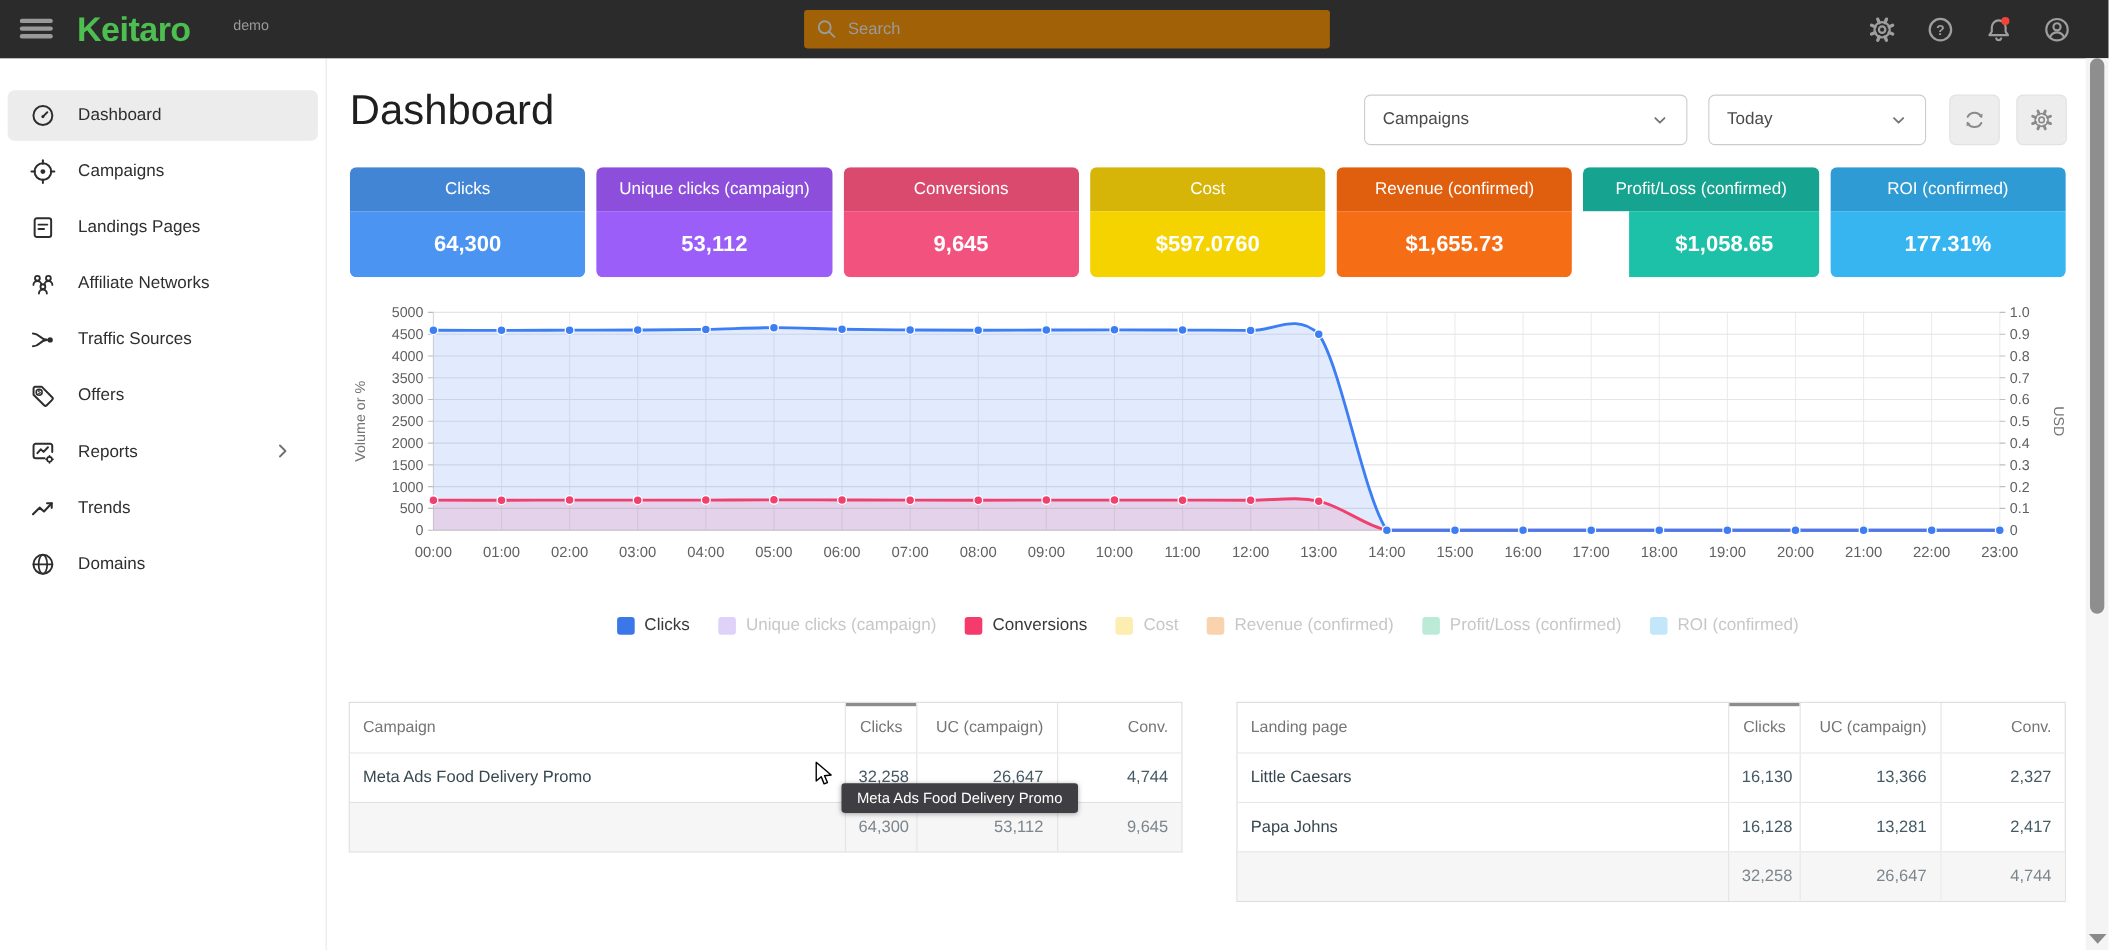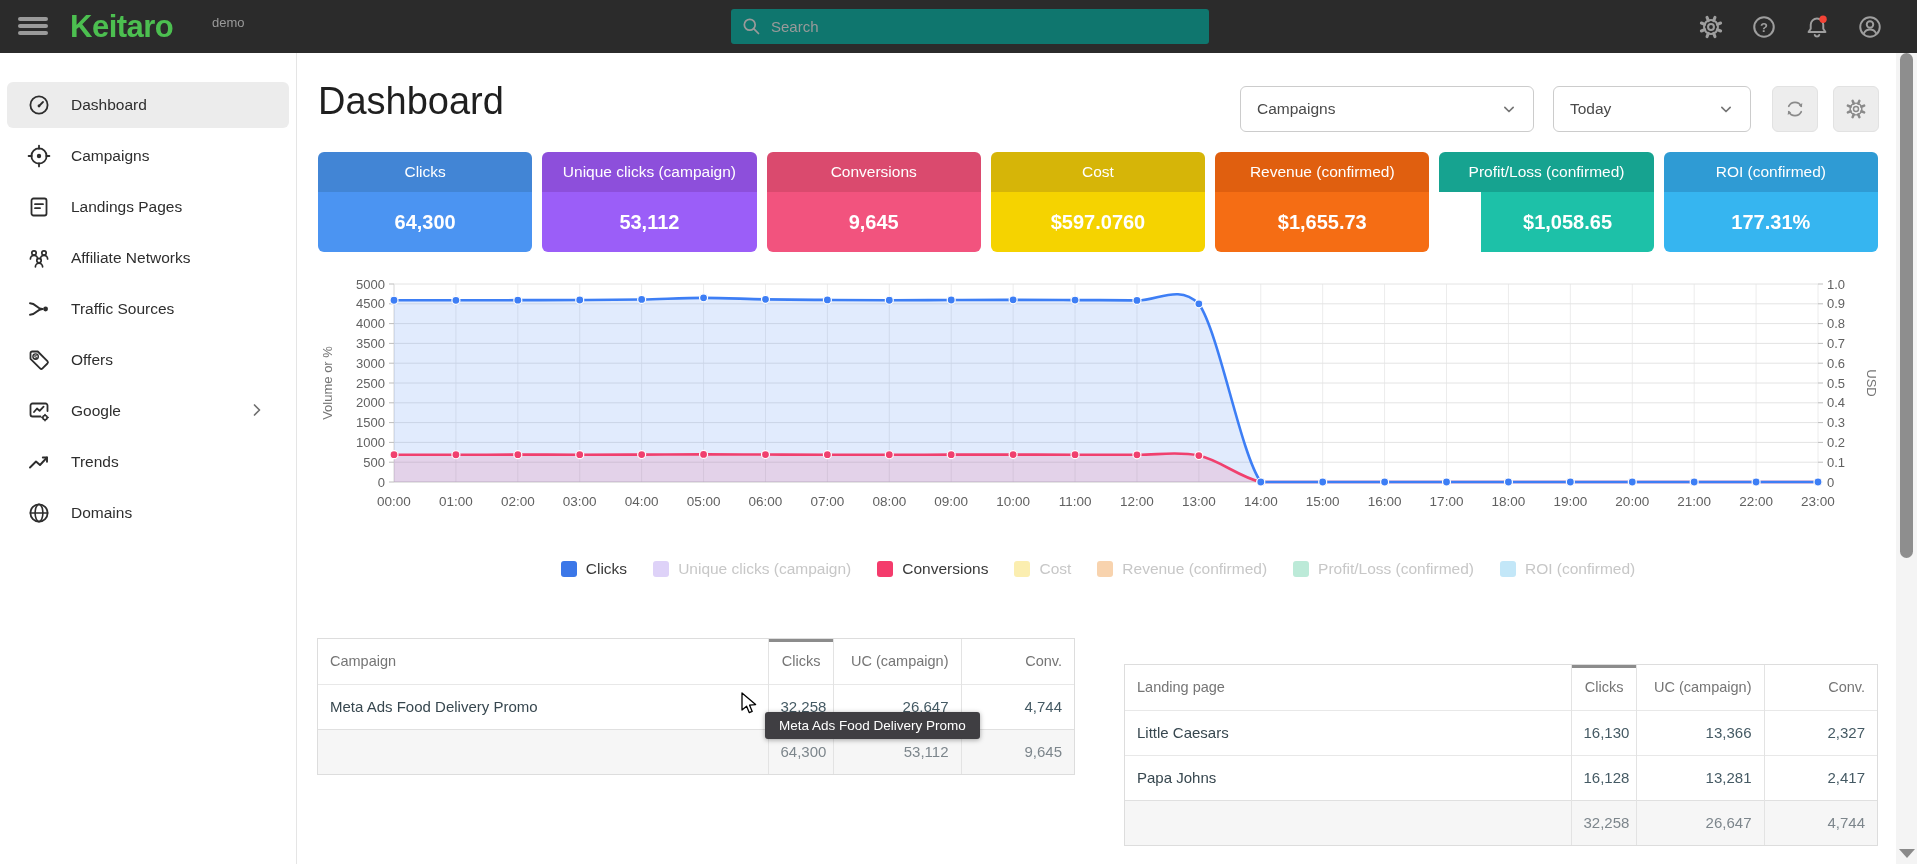--- a/index.html
+++ b/index.html
@@ -6,21 +6,21 @@
   html,body { width:1917px; height:864px; overflow:hidden; }
   body { font-family:"Liberation Sans","DejaVu Sans",sans-serif; background:#fff; position:relative; }
   .screen { position:absolute; inset:0; width:1917px; height:864px; background:#fff; }
 
   
   .topbar { position:absolute; left:0; top:0; width:1917px; height:53px; background:#2b2b2b; z-index:10; }
   .hamburger { position:absolute; left:18px; top:14px; width:32px; height:26px; cursor:pointer; }
   .hamburger span { display:block; height:4px; background:#9a9a9a; border-radius:2px; margin:3px 0; width:30px; }
   .brand { position:absolute; left:70px; top:9px; font-size:31px; font-weight:bold; color:#4cbf50; letter-spacing:-0.5px; }
   .brand-suffix { position:absolute; left:212px; top:15px; font-size:13px; color:#9a9a9a; }
-  .search-wrap { position:absolute; left:731px; top:9px; width:478px; height:35px; background:#0f766e; border-radius:3px; }
+  .search-wrap { position:absolute; left:731px; top:9px; width:478px; height:35px; background:#a16207; border-radius:3px; }
   .search-wrap svg { position:absolute; left:10px; top:7px; }
   .search-input { position:absolute; left:40px; top:0; width:430px; height:35px; background:transparent; border:none; outline:none; color:#cfcfcf; font-size:15px; font-family:inherit; }
   .search-input::placeholder { color:#9a9a9a; }
   .top-icons { position:absolute; right:34px; top:0; height:53px; display:flex; align-items:center; gap:27px; }
   .top-icon { width:26px; height:26px; position:relative; cursor:pointer; }
 
   
   .sidebar { position:absolute; left:0; top:53px; width:297px; height:811px; background:#fff; border-right:1px solid #e5e5e5; padding-top:24px; }
   .side-item { position:relative; height:46px; margin:5px 7px; border-radius:6px; display:flex; align-items:center; padding-left:20px; cursor:pointer; color:#2e2e2e; }
   .side-item.active { background:#ececec; }
@@ -45,21 +45,21 @@
 
   
   .chart-wrap { position:absolute; left:318px; top:272px; width:1560px; height:262px; }
   .legend { position:absolute; left:318px; top:552px; width:1560px; height:34px; display:flex; align-items:center; justify-content:center; gap:26px; }
   .legend-item { display:flex; align-items:center; gap:9px; font-size:15.5px; cursor:pointer; }
   .legend-swatch { width:16px; height:16px; border-radius:3px; }
 
   
   .tbl { position:absolute; border:1px solid #ddd; background:#fff; }
   .tbl-campaigns { left:317px; top:638px; width:758px; }
-  .tbl-landings  { left:1124px; top:638px; width:754px;margin-top:26px; }
+  .tbl-landings  { left:1124px; top:638px; width:754px; }
   .tbl table { width:100%; border-collapse:collapse; table-layout:fixed; }
   .tbl th, .tbl td { height:45px; padding:0 12px; font-size:15px; white-space:nowrap; overflow:hidden; }
   .tbl th { font-weight:400; color:#757575; font-size:14.5px; position:relative; }
   .tbl th.name-col, .tbl td.name-col { text-align:left; }
   .tbl th.num, .tbl td.num { text-align:right; border-left:1px solid #e3e3e3; }
   .tbl th.sorted::before { content:""; position:absolute; left:0; right:0; top:-1px; height:4px; background:#8c8c8c; }
   .tbl tbody td { color:#455a64; border-top:1px solid #e8e8e8; }
   .tbl tbody td.name-col { color:#37474f; }
   .tbl tr.totals td { background:#f6f6f6; color:#7d868c; border-top:1px solid #e0e0e0; }
 
@@ -205,21 +205,21 @@
           <svg width="24" height="24" viewBox="0 0 24 24" fill="none" stroke-linecap="round" stroke-linejoin="round">
             <path d="M20.5 12 V6.5 a2 2 0 0 0 -2 -2 h-13 a2 2 0 0 0 -2 2 v9 a2 2 0 0 0 2 2 h8" stroke="#2d2d2d" stroke-width="1.8"></path>
             <polyline points="7,13 10,9.5 12.6,11.8 16.6,7.6" stroke="#2d2d2d" stroke-width="1.8"></polyline>
             <circle cx="18" cy="18.6" r="2.2" stroke="#2d2d2d" stroke-width="1.5"></circle>
             <line x1="18" y1="15.4" x2="18" y2="16.4" stroke="#2d2d2d" stroke-width="1.5"></line>
             <line x1="18" y1="20.8" x2="18" y2="21.8" stroke="#2d2d2d" stroke-width="1.5"></line>
             <line x1="14.8" y1="18.6" x2="15.8" y2="18.6" stroke="#2d2d2d" stroke-width="1.5"></line>
             <line x1="20.2" y1="18.6" x2="21.2" y2="18.6" stroke="#2d2d2d" stroke-width="1.5"></line>
           </svg>
         </span>
-        <span class="s-label">Google</span>
+        <span class="s-label">Reports</span>
         <span class="s-chevron">
           <svg width="20" height="20" viewBox="0 0 24 24" fill="none" stroke-linecap="round" stroke-linejoin="round">
             <polyline points="9,6 15,12 9,18" stroke="#6f6f6f" stroke-width="2"></polyline>
           </svg>
         </span>
       </div>
       <div class="side-item">
         <span class="s-icon">
           <svg width="24" height="24" viewBox="0 0 24 24" fill="none" stroke-linecap="round" stroke-linejoin="round">
             <polyline points="3,17.5 9,11.5 13,15 20,7.5" stroke="#2d2d2d" stroke-width="1.9"></polyline>

